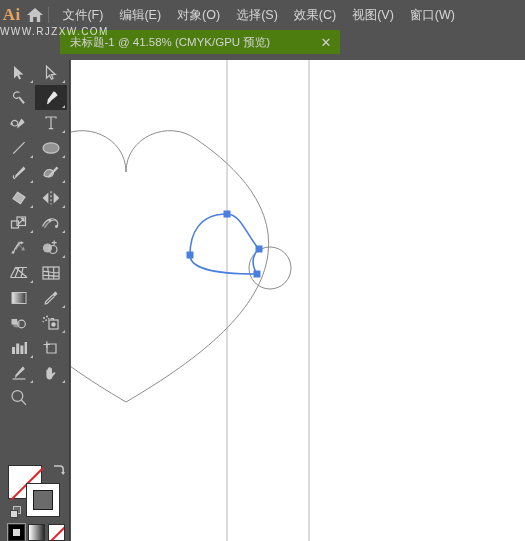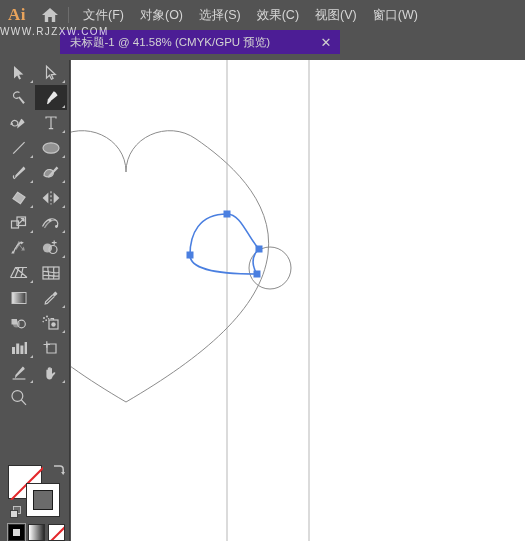--- a/index.html
+++ b/index.html
@@ -29,21 +29,21 @@
     display:flex; align-items:center; white-space:nowrap;
   }
 
   
   #tabbar{
     position:absolute; left:0; top:30px; width:525px; height:30px;
     background:#535353;
   }
   #doc-tab{
     position:absolute; left:60px; top:0; height:24px; width:280px;
-    background:#4c1d95; display:flex; align-items:center; padding:0 6px 0 10px;
+    background:#4d7c0f; display:flex; align-items:center; padding:0 6px 0 10px;
   }
   #tab-title{
     color:#d2d2d2; font-size:11.5px; white-space:nowrap; overflow:hidden;
     text-overflow:ellipsis; flex:1;
   }
   #tab-close{
     color:#cfcfcf; font-size:13px; width:16px; text-align:center;
     margin-left:4px; line-height:1;
   }
 
@@ -151,20 +151,21 @@
 
   <div id="menubar">
     <div id="ai-logo">Ai</div>
     <div id="home-btn">
       <svg width="18" height="16" viewBox="0 0 18 16">
         <path d="M9 1 L17 8 L14.2 8 L14.2 15 L10.8 15 L10.8 10 L7.2 10 L7.2 15 L3.8 15 L3.8 8 L1 8 Z" fill="#c6c6c6"></path>
       </svg>
     </div>
     <div id="menu-sep"></div>
     <div class="menu-item">文件(F)</div>
+    <div class="menu-item">编辑(E)</div>
     <div class="menu-item">对象(O)</div>
     <div class="menu-item">选择(S)</div>
     <div class="menu-item">效果(C)</div>
     <div class="menu-item">视图(V)</div>
     <div class="menu-item">窗口(W)</div>
   </div>
 
   <div id="tabbar">
     <div id="doc-tab">
       <span id="tab-title">未标题-1 @ 41.58% (CMYK/GPU 预览)</span>

